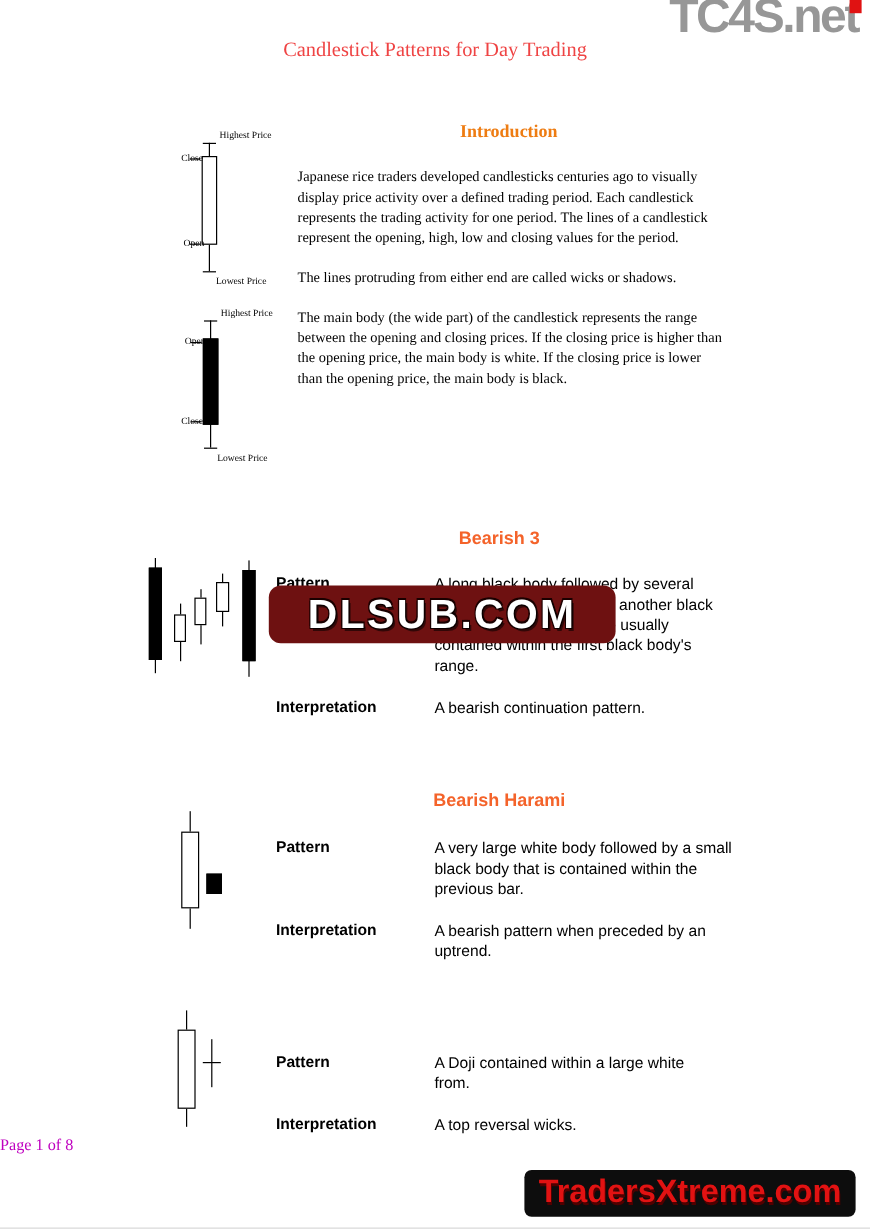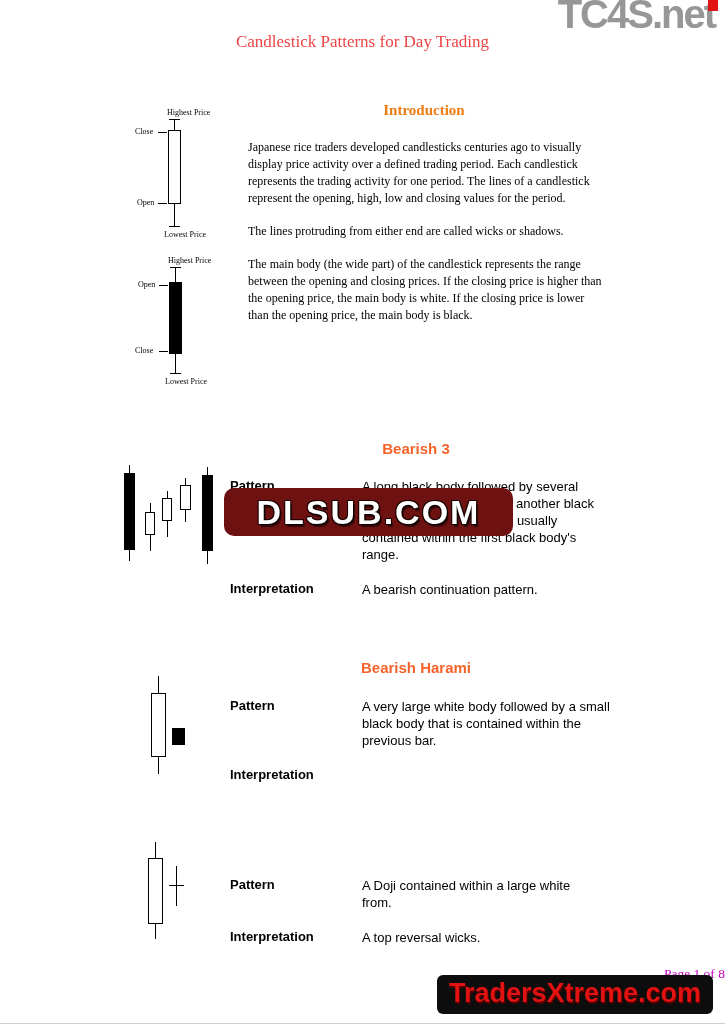--- a/index.html
+++ b/index.html
@@ -26,21 +26,21 @@
   
   .intro-head {
     position:absolute; top:102px; left:248px; width:352px; text-align:center;
     font-weight:bold; font-size:15px; color:#ee7c12;
   }
   .intro-text { position:absolute; top:139px; left:248px; width:358px; font-size:12px; line-height:17px; }
   .intro-text p { margin-bottom:16px; }
 
   
   .fig { position:absolute; }
-  .fig .lbl { position:absolute; font-size:8px; font-family:"Liberation Serif", serif; white-space:nowrap; }
+  .fig .lbl { position:absolute; font-size:8px; font-family:"Liberation Serif", serif; white-space:nowrap;margin-left:16px; }
   .wick  { position:absolute; width:1px; background:#000; }
   .hline { position:absolute; height:1px; background:#000; }
   .cbody { position:absolute; background:#fff; border:1px solid #000; }
   .cbody.black { background:#000; }
 
   .fig-white { left:135px; top:108px; width:110px; height:132px; }
   .fig-black { left:135px; top:254px; width:110px; height:132px; }
   .fig-b3    { left:110px; top:462px; width:118px; height:104px; }
   .fig-harami{ left:140px; top:676px; width:60px; height:102px; }
   .fig-cross { left:138px; top:842px; width:60px; height:100px; }
@@ -73,22 +73,22 @@
     display:flex; align-items:center; justify-content:center;
     font-family:"Liberation Sans", sans-serif; font-weight:bold; font-size:34px;
     color:#ffffff; letter-spacing:2px;
     text-shadow: 2px 3px 0 rgba(0,0,0,0.55),
                  -1px -1px 0 #1a0000, 1px -1px 0 #1a0000,
                  -1px 1px 0 #1a0000, 1px 1px 0 #1a0000;
   }
 
   
   .footer-page {
-    position:absolute; top:946px; left:0; right:0; text-align:right;
-    font-size:13.5px; color:#bf00bf;margin-top:20px;
+    position:absolute; top:946px; left:0; right:0; text-align:left;
+    font-size:13.5px; color:#bf00bf;
   }
   .brand {
     position:absolute; top:975px; right:12px;
     background:#0d0d0d; border-radius:6px; padding:3px 12px 5px 12px;
     font-family:"Liberation Sans", sans-serif; font-weight:bold; font-size:27px;
     color:#e21212; text-shadow:1px 2px 0 #500000;
   }
 </style>
 </head>
 <body>
@@ -156,20 +156,21 @@
 
   <h3 class="sec-head h-sec2">Bearish Harami</h3>
   <div class="fig fig-harami">
     <div class="wick" style="left:18px; top:0; height:98px;"></div>
     <div class="cbody" style="left:11px; top:17px; width:15px; height:64px;"></div>
     <div class="cbody black" style="left:32px; top:52px; width:13px; height:17px;"></div>
   </div>
   <div class="row-label s2-pl">Pattern</div>
   <div class="row-text s2-pt">A very large white body followed by a small black body that is contained within the previous bar.</div>
   <div class="row-label s2-il">Interpretation</div>
+  <div class="row-text s2-it">A bearish pattern when preceded by an uptrend.</div>
 
   <div class="fig fig-cross">
     <div class="wick" style="left:17px; top:0; height:97px;"></div>
     <div class="cbody" style="left:10px; top:16px; width:15px; height:66px;"></div>
     <div class="wick" style="left:38px; top:24px; height:40px;"></div>
     <div class="hline" style="left:31px; top:43px; width:15px;"></div>
   </div>
   <div class="row-label s3-pl">Pattern</div>
   <div class="row-text s3-pt">A Doji contained within a large white from.</div>
   <div class="row-label s3-il">Interpretation</div>

